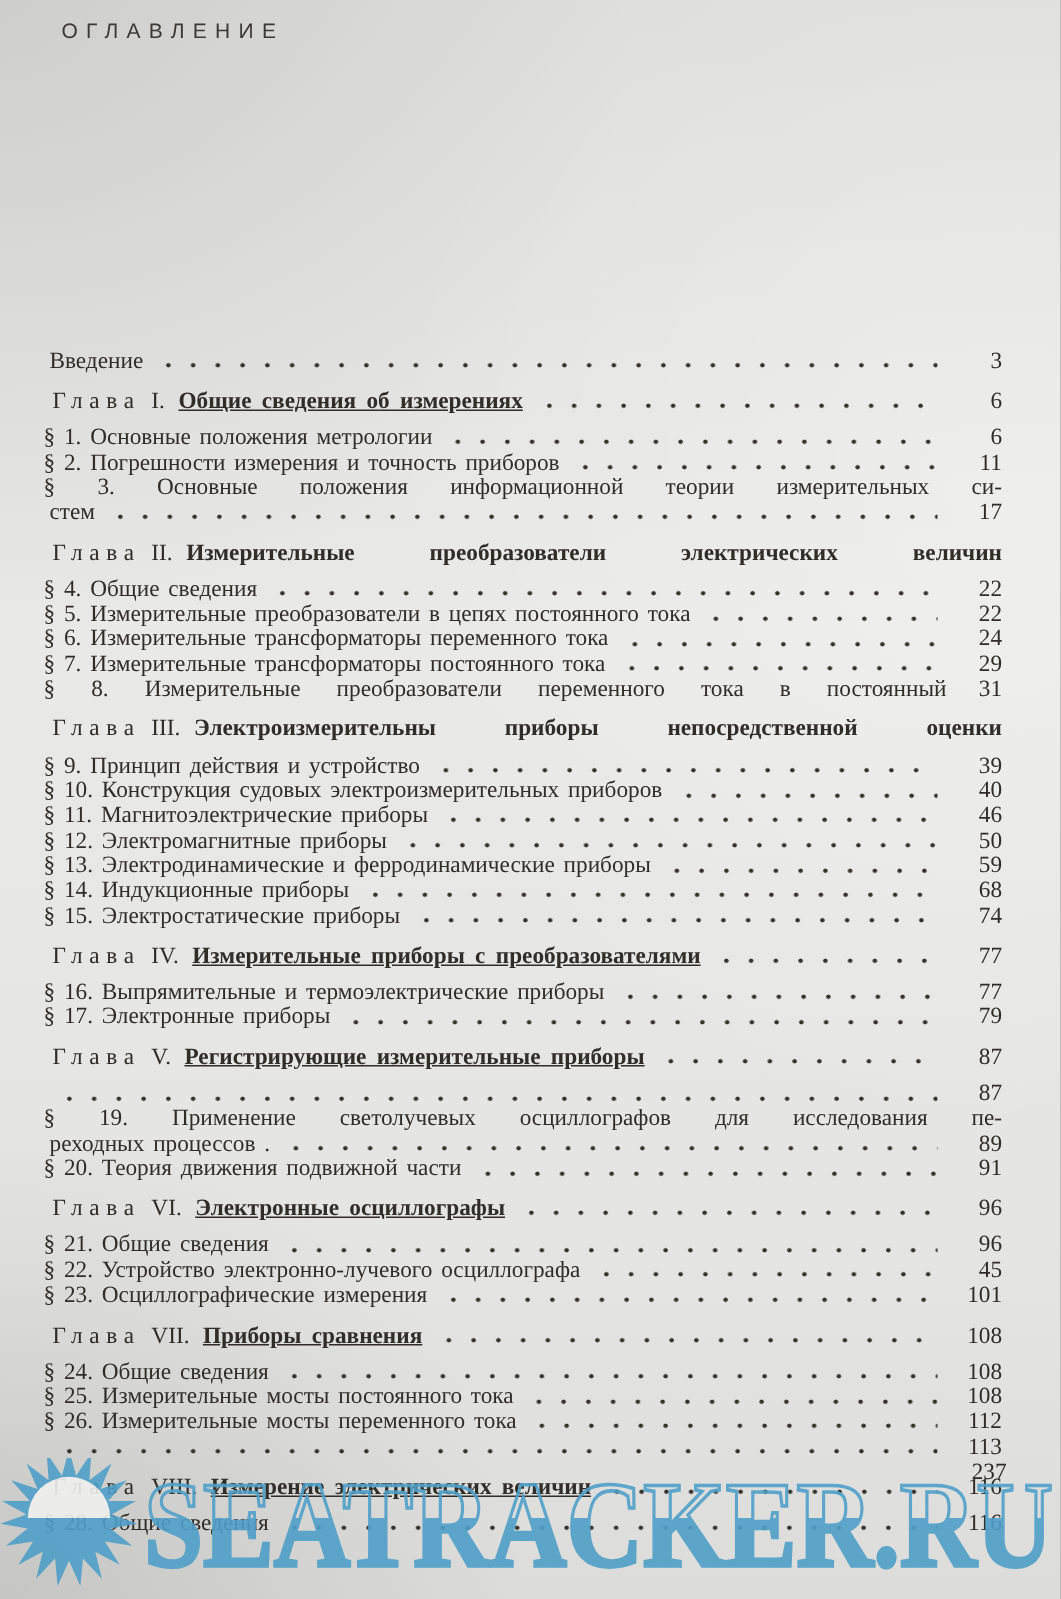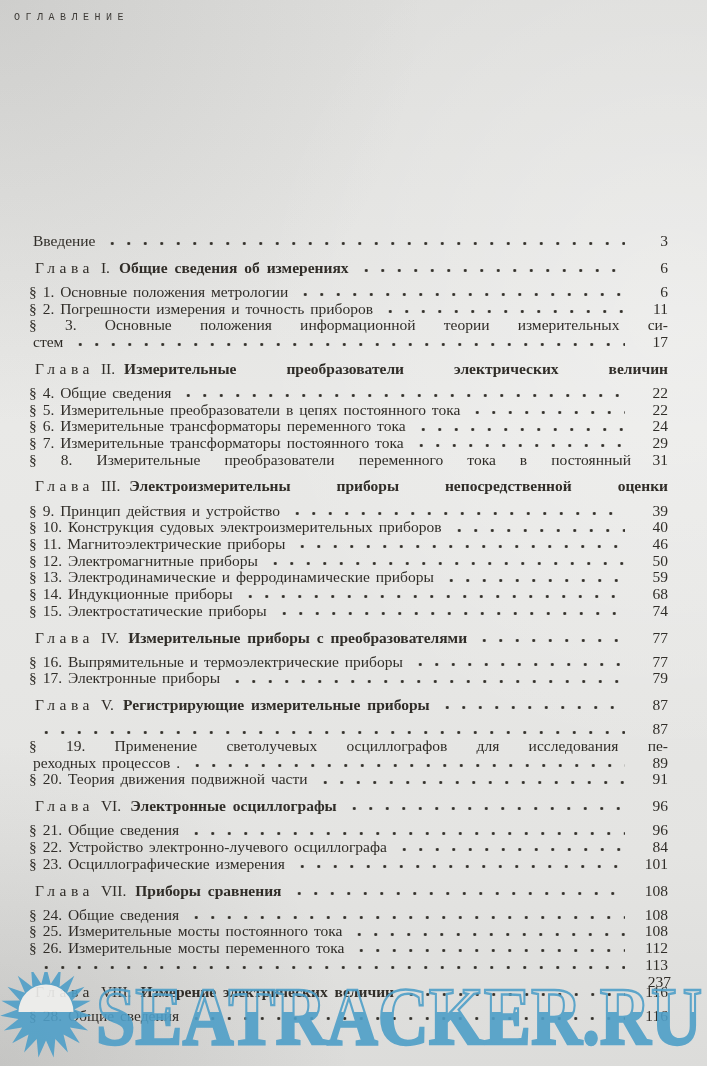--- a/index.html
+++ b/index.html
@@ -11,34 +11,34 @@
   .paper {
     position:relative; width:707px; height:1066px; overflow:hidden;
     color:#302d28;
     background:
       radial-gradient(90% 55% at 0% 100%, rgba(105,105,103,0.20), rgba(105,105,103,0) 55%),
       radial-gradient(120% 80% at 0% 0%, rgba(110,110,108,0.14), rgba(110,110,108,0) 50%),
       radial-gradient(100% 70% at 95% 30%, rgba(255,255,255,0.30), rgba(255,255,255,0) 60%),
       linear-gradient(#dededc, #e9e9e7 40%, #e4e4e2 80%, #dcdcda);
   }
   .header {
-    position:absolute; left:14px; top:12px;
-    font-family:Liberation Mono, monospace;
-    font-size:10px; letter-spacing:5.5px; color:#3d3a36; font-weight:500;
+    position:absolute; left:41px; top:12px;
+    font-family:Liberation Sans, sans-serif;
+    font-size:14px; letter-spacing:5.5px; color:#3d3a36; font-weight:500;
   }
   .toc { position:absolute; left:0; right:39px; top:233px; }
   .row {
     display:flex; align-items:flex-start; line-height:16.7px; font-size:15.5px;
     padding-left:33px; word-spacing:2px;
   }
   .row.hang { padding-left:29px; }
   .row.chapter { margin:10px 0 7.5px 0;padding-left:35px; }
   .ch-word { letter-spacing:4.5px; margin-right:7px; white-space:nowrap; }
   .ch-num { margin-right:9px; white-space:nowrap; }
-  .ch-title { font-weight:bold; word-spacing:3px; white-space:nowrap; }
+  .ch-title { font-weight:bold; word-spacing:3px; white-space:nowrap;text-decoration:underline; }
   .txt { white-space:nowrap; }
   .just { flex:1 1 auto; white-space:normal; text-align:justify; text-align-last:justify; word-spacing:2.5px; }
   .chapter .just { font-weight:bold; }
   .leader {
     flex:1 1 auto; min-width:14px; align-self:stretch;
     margin:0 14px 0 7px;
     background-image:radial-gradient(circle, #35322c 1.25px, rgba(53,50,44,0) 1.7px);
     background-size:16.5px 5px; background-repeat:repeat-x;
     background-position:left 2px bottom 3.5px;
   }
@@ -203,21 +203,21 @@
         <span class="pg">96</span>
       </div>
       <div class="row hang">
         <span class="txt">§ 21. Общие сведения</span>
         <span class="leader"></span>
         <span class="pg">96</span>
       </div>
       <div class="row hang">
         <span class="txt">§ 22. Устройство электронно-лучевого осциллографа</span>
         <span class="leader"></span>
-        <span class="pg">84</span>
+        <span class="pg">45</span>
       </div>
       <div class="row hang">
         <span class="txt">§ 23. Осциллографические измерения</span>
         <span class="leader"></span>
         <span class="pg">101</span>
       </div>
       <div class="row chapter">
         <span class="ch-word">Глава</span>
         <span class="ch-num">VII.</span>
         <span class="ch-title">Приборы сравнения</span>

